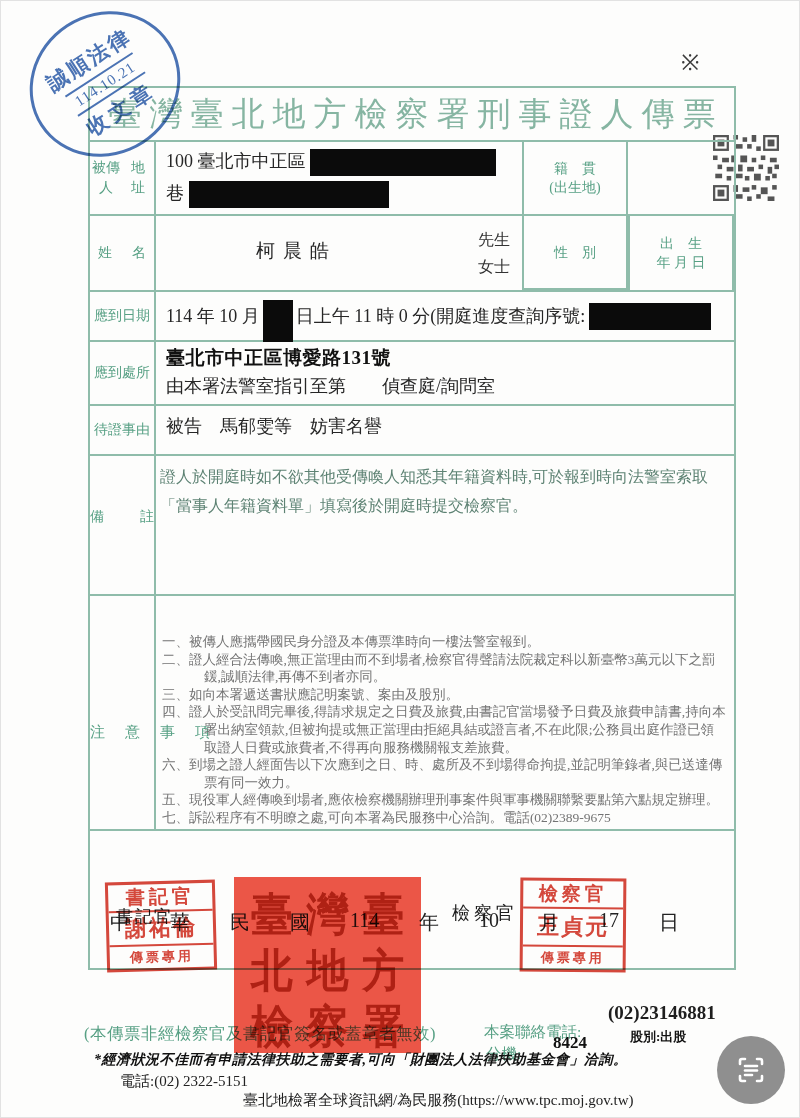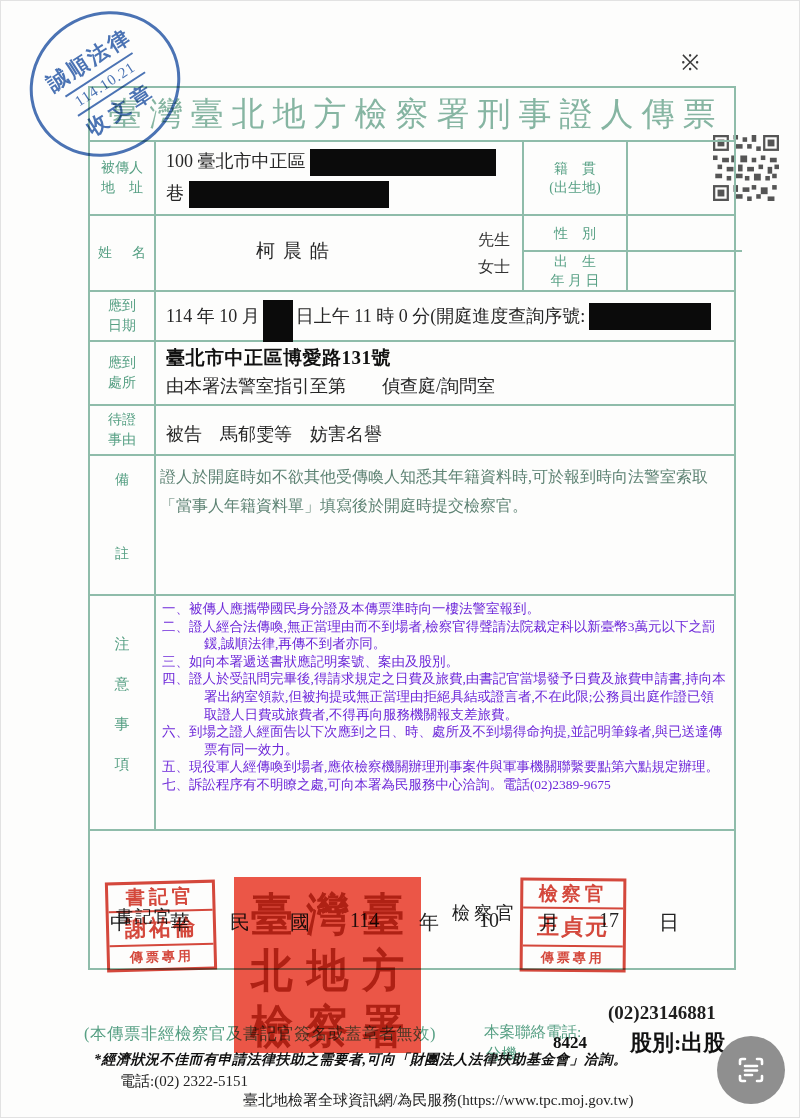--- a/index.html
+++ b/index.html
@@ -10,38 +10,38 @@
     box-shadow:inset 0 0 0 1px #e2e2e2;
   }
   .formtable {
     position:absolute; left:88px; top:86px; width:648px; height:884px;
     border:2px solid #8fbcaa;
   }
   .trow { position:relative; display:flex; border-bottom:2px solid #8fbcaa; }
   .trow:last-child { border-bottom:none; }
   .lblcol {
     width:66px; flex:0 0 66px; border-right:2px solid #8fbcaa;
-    display:flex; flex-direction:column; align-items:center; justify-content:center;
+    display:flex; flex-direction:row; align-items:center; justify-content:center;
     color:#57a084; font-size:14px; line-height:20px; text-align:center;
   }
   .valcol { flex:1; position:relative; padding:6px 10px; font-size:18px; }
   .titlerow {
     height:54px; display:flex; align-items:center; justify-content:center;
     color:#86b5a2; font-size:33px; letter-spacing:8px; text-indent:8px;
     border-bottom:2px solid #8fbcaa; font-weight:500;
   }
   .redact { display:inline-block; background:#0b0b0b; vertical-align:middle; }
   .subcol { width:220px; flex:0 0 220px; display:flex; border-left:0; }
   .subcol .slbl {
     width:106px; flex:0 0 106px; border-left:2px solid #8fbcaa; border-right:2px solid #8fbcaa;
     color:#57a084; font-size:14px; display:flex; flex-direction:column;
     align-items:center; justify-content:center; line-height:19px;
   }
   .subcol .sval { flex:1; }
-  .notes-text { color:#6d28d9; font-size:13.5px; line-height:17.6px; padding:4px 8px 0 6px; }
+  .notes-text { color:#737373; font-size:13.5px; line-height:17.6px; padding:4px 8px 0 6px;margin-top:33px; }
   .note-item { text-indent:-42px; padding-left:42px; }
   .remark-text { color:#5d8273; font-size:16px; line-height:29px; padding:6px 8px 0 4px; }
   .blackbold { font-weight:bold; color:#111; }
   
   .dateline {
     position:absolute; left:20px; right:55px; top:78px; display:flex;
     justify-content:space-between; font-size:20px; color:#222;
   }
   
   .redstamp {
@@ -165,21 +165,21 @@
         <span>姓</span>
         <span>名</span>
       </div>
       <div class="valcol" style="flex:0 0 366px;">
         <span class="abs" style="left:100px;top:22px;letter-spacing:8px;font-size:19px;">柯晨皓</span>
         <span class="abs" style="right:12px;top:10px;font-size:16px;line-height:27px;color:#333;text-align:center;">
           <span>先生</span><br>
           <span>女士</span>
         </span>
       </div>
-      <div class="subcol" style="flex-direction:column;text-align:center;">
+      <div class="subcol" style="flex-direction:row;text-align:center;">
         <div style="flex:0 0 36px;display:flex;border-bottom:2px solid #8fbcaa;">
           <div class="slbl" style="height:100%;">
             <span>性　別</span>
           </div>
           <div class="sval"></div>
         </div>
         <div style="flex:1;display:flex;">
           <div class="slbl" style="height:100%;">
             <span>出　生</span>
             <span>年 月 日</span>
@@ -212,21 +212,21 @@
         <span class="blackbold" style="font-size:19px;letter-spacing:0.5px;">臺北市中正區博愛路131號</span><br>
         <span>由本署法警室指引至第　　偵查庭/詢問室</span>
       </div>
     </div>
 
     <div class="trow" style="height:50px;">
       <div class="lblcol">
         <span>待證</span>
         <span>事由</span>
       </div>
-      <div class="valcol" style="padding-top:16px;">被告　馬郁雯等　妨害名譽</div>
+      <div class="valcol" style="padding-top:8px;">被告　馬郁雯等　妨害名譽</div>
     </div>
 
     <div class="trow" style="height:140px;">
       <div class="lblcol" style="justify-content:space-between;padding:14px 0 30px;">
         <span>備</span>
         <span>註</span>
       </div>
       <div class="valcol remark-text">證人於開庭時如不欲其他受傳喚人知悉其年籍資料時,可於報到時向法警室索取「當事人年籍資料單」填寫後於開庭時提交檢察官。</div>
     </div>
 
@@ -306,21 +306,21 @@
   <div class="bluestamp">
     <div class="b1">誠順法律</div>
     <div class="b2">114.10.21</div>
     <div class="b3">收文章</div>
   </div>
 
   <div class="abs" style="left:608px;top:1002px;font-size:19px;font-weight:bold;color:#1e1e1e;">(02)23146881</div>
   <div class="abs green" style="left:84px;top:1023px;font-size:16.5px;letter-spacing:0.5px;">(本傳票非經檢察官及書記官簽名或蓋章者無效)</div>
   <div class="abs green" style="left:484px;top:1022px;font-size:15.5px;">本案聯絡電話:</div>
   <div class="abs blackbold" style="left:553px;top:1033px;font-size:17px;">8424</div>
-  <div class="abs blackbold" style="left:630px;top:1028px;font-size:22px;">股別:出股</div>
+  <div class="abs blackbold" style="left:630px;top:1028px;font-size:13px;">股別:出股</div>
   <div class="abs green" style="left:486px;top:1044px;font-size:15.5px;text-align:center;">分機:</div>
   <div class="abs blackbold" style="left:94px;top:1051px;font-size:14px;letter-spacing:0.5px;font-style:italic;">*經濟狀況不佳而有申請法律扶助之需要者,可向「財團法人法律扶助基金會」洽詢。</div>
   <div class="abs" style="left:120px;top:1072px;font-size:15px;color:#222;">電話:(02) 2322-5151</div>
   <div class="abs" style="left:243px;top:1091px;font-size:15px;color:#222;">臺北地檢署全球資訊網/為民服務(https://www.tpc.moj.gov.tw)</div>
 
   <button class="scanbtn">
     <svg width="36" height="36" viewBox="0 0 36 36">
       <g fill="none" stroke="#ffffff" stroke-width="2.6" stroke-linecap="round">
         <path d="M7 12 V9 a2 2 0 0 1 2-2 h3"></path>
         <path d="M24 7 h3 a2 2 0 0 1 2 2 v3"></path>

